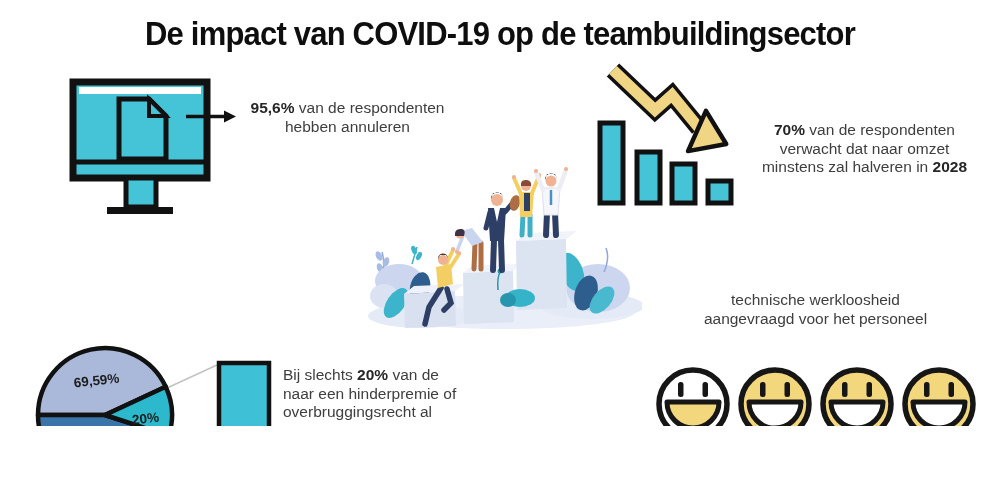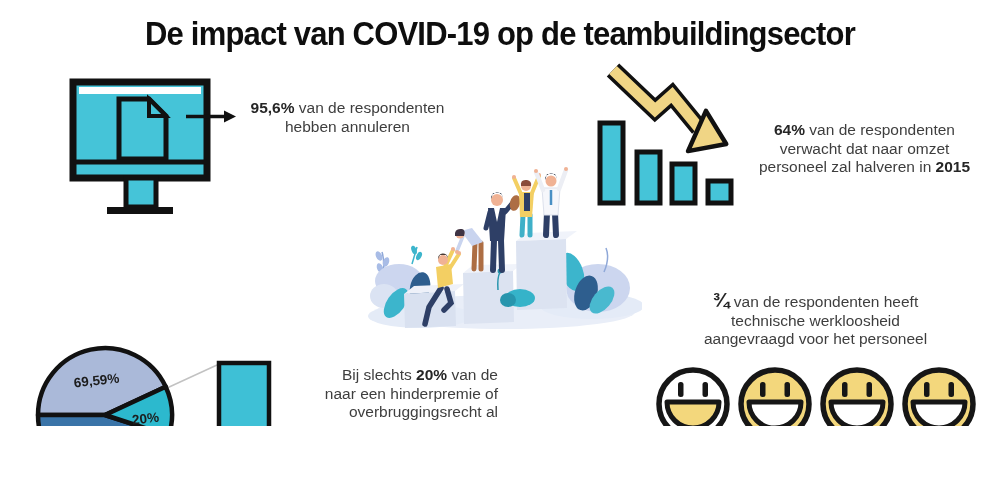--- a/index.html
+++ b/index.html
@@ -4,21 +4,21 @@
 <style>
   html,body{margin:0;padding:0;background:#fff;}
   .canvas{position:relative;width:1000px;height:426px;background:#ffffff;overflow:hidden;
           font-family:"Liberation Sans",sans-serif;color:#3e3e3e;}
   .title{position:absolute;top:-6px;left:0;width:1000px;text-align:center;
          font-size:31px;font-weight:800;letter-spacing:-0.8px;color:#0e0e0e;
          transform:scaleY(1.08);transform-origin:top center;white-space:nowrap;}
   .stat{position:absolute;font-size:15.5px;line-height:18.5px;color:#3e3e3e;}
   .stat b{font-weight:700;color:#262626;}
   .centered{text-align:center;}
-  .leftal{text-align:right;}
+  .leftal{text-align:left;}
   .frac{font-size:20px;font-weight:800;}
   svg{position:absolute;display:block;}
   svg text{font-family:"Liberation Sans",sans-serif;font-weight:700;font-size:13.5px;fill:#1c1c1c;}
 </style>
 </head>
 <body>
 
 <div class="canvas">
 
   <h1 class="title">De impact van COVID-19 op de teambuildingsector</h1>
@@ -48,23 +48,23 @@
     <g>
       <path d="M613,70 L655,110 L672,95 L699,128" fill="none" stroke="#111" stroke-width="18" stroke-linejoin="miter"></path>
       <path d="M613,70 L655,110 L672,95 L699,128" fill="none" stroke="#f0d585" stroke-width="11" stroke-linejoin="miter"></path>
       <g transform="translate(697,131) rotate(24)">
         <polygon points="0,-22 32,0 0,22" fill="#f0d585" stroke="#111" stroke-width="4.5" stroke-linejoin="round"></polygon>
       </g>
     </g>
   </svg>
 
   <div class="stat centered" style="left:742px;top:121px;width:245px">
-    <div><b>64%</b><span> van de respondenten</span></div>
+    <div><b>70%</b><span> van de respondenten</span></div>
     <div>verwacht dat naar omzet</div>
-    <div><span>personeel zal halveren in </span><b>2015</b></div>
+    <div><span>minstens zal halveren in </span><b>2028</b></div>
   </div>
 
   <svg style="left:368px;top:150px" width="274" height="185" viewBox="368 150 274 185">
 
     <ellipse cx="505" cy="312" rx="130" ry="17" fill="#e9eef8"></ellipse>
     <ellipse cx="420" cy="316" rx="52" ry="12" fill="#e4ebf7"></ellipse>
     <ellipse cx="592" cy="306" rx="52" ry="13" fill="#e4ebf7"></ellipse>
 
     <g>
       <path d="M381,285 Q386,265 382,252" fill="none" stroke="#8fa8d8" stroke-width="1.5"></path>
@@ -178,21 +178,20 @@
     <rect x="219" y="363" width="50" height="103" fill="#3ec0d6" stroke="#111" stroke-width="4.5"></rect>
   </svg>
 
   <div class="stat leftal" style="left:283px;top:366px;width:215px">
     <div><span>Bij slechts </span><b>20%</b><span> van de</span></div>
     <div>naar een hinderpremie of</div>
     <div>overbruggingsrecht al</div>
   </div>
 
   <div class="stat centered" style="left:688px;top:291px;width:255px">
-    <div><b class="frac">¾</b><span> van de respondenten heeft</span></div>
     <div>technische werkloosheid</div>
     <div>aangevraagd voor het personeel</div>
   </div>
 
   <svg style="left:650px;top:360px" width="330" height="125" viewBox="650 360 330 125">
 
     <g>
       <path d="M659,476 A35,38 0 0 1 727,476 Z" fill="#ffffff" stroke="#161616" stroke-width="5.5" stroke-linejoin="round"></path>
       <circle cx="693" cy="404" r="34" fill="#ffffff" stroke="#161616" stroke-width="5.5"></circle>
       <rect x="678" y="382" width="5.5" height="15" rx="2.5" fill="#161616"></rect>

